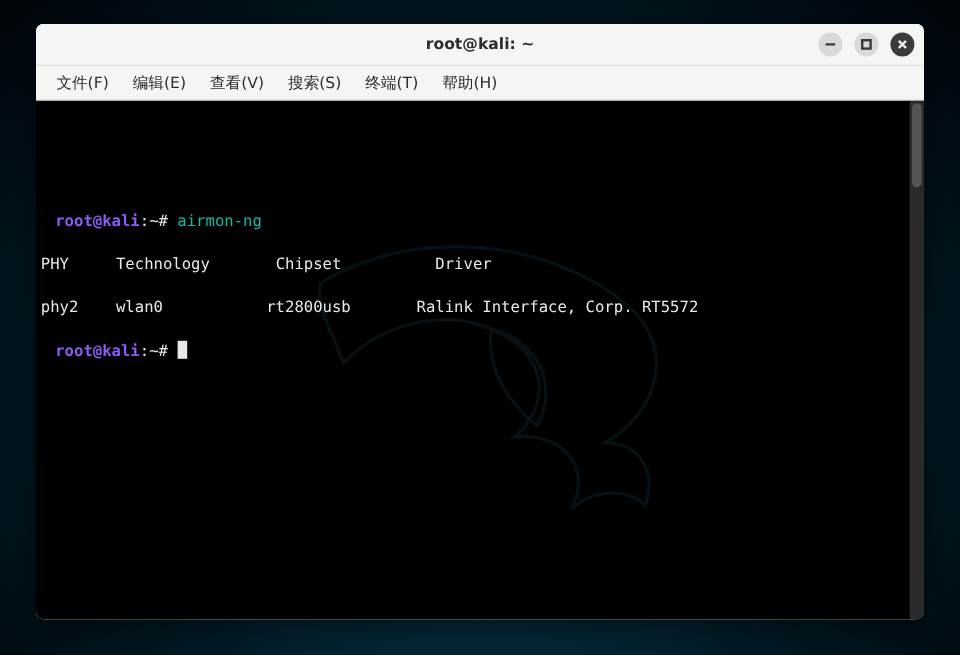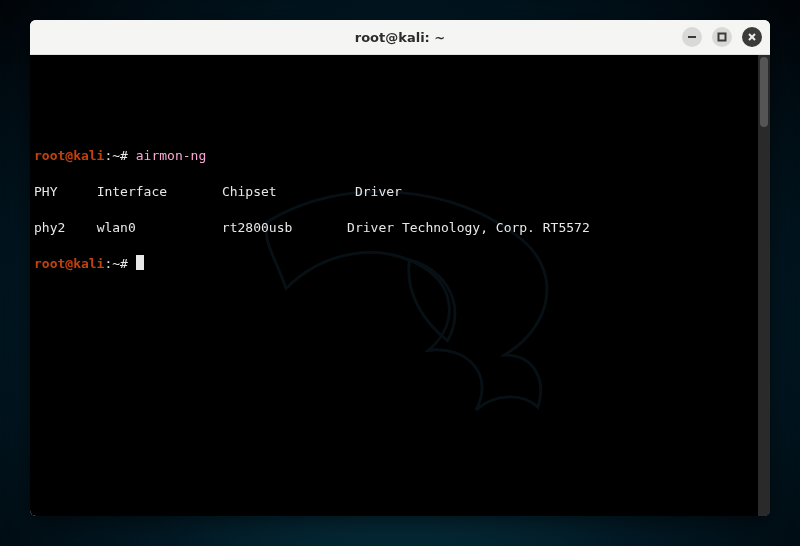--- a/index.html
+++ b/index.html
@@ -95,23 +95,23 @@
     position: absolute;
     left: 50%;
     top: 50%;
     transform: translate(-50%, -46%);
     width: 380px;
     height: 300px;
     opacity: .28;
     pointer-events: none;
   }
   .term-content { position: relative; z-index: 1; }
-  .p-user { color: #c2410c; font-weight: bold; }
+  .p-user { color: #8b5cf6; font-weight: bold; margin-left: 12px; }
   .p-path { color: #e8e8e8; }
-  .p-cmd  { color: #f9a8d4; }
+  .p-cmd  { color: #14b8a6; }
   .cursor {
     display: inline-block;
     width: 8px;
     height: 15px;
     background: #e8e8e8;
     vertical-align: -2px;
   }
   .scrollbar {
     position: absolute;
     right: 0;
@@ -152,33 +152,41 @@
         </div>
         <div class="win-btn dark">
           <svg viewBox="0 0 10 10">
               <line x1="2" y1="2" x2="8" y2="8"></line>
               <line x1="8" y1="2" x2="2" y2="8"></line>
             </svg>
         </div>
       </div>
     </div>
 
+    <div class="menubar">
+      <span class="menu-item">文件(F)</span>
+      <span class="menu-item">编辑(E)</span>
+      <span class="menu-item">查看(V)</span>
+      <span class="menu-item">搜索(S)</span>
+      <span class="menu-item">终端(T)</span>
+      <span class="menu-item">帮助(H)</span>
+    </div>
 
     <div class="terminal">
       <svg class="term-bg" viewBox="0 0 400 300">
         <path d="M60 70 C 140 20, 260 30, 330 90 C 370 125, 360 180, 310 210 C 340 210, 355 235, 345 265 C 330 250, 300 250, 280 268 C 300 230, 270 200, 230 205 C 260 180, 260 140, 225 118 C 180 90, 120 100, 80 140 C 70 110, 55 90, 60 70 Z
                M210 110 C 250 120, 270 160, 250 195 C 225 175, 205 145, 210 110 Z" fill="none" stroke="#1b3a4c" stroke-width="3"></path>
       </svg>
 
       <div class="term-content">
 <span class="p-user">root@kali</span><span class="p-path">:</span><span class="p-path">~</span><span class="p-path">#</span> <span class="p-cmd">airmon-ng</span>
 
-<span>PHY</span>     <span>Interface</span>       <span>Chipset</span>          <span>Driver</span>
+<span>PHY</span>     <span>Technology</span>       <span>Chipset</span>          <span>Driver</span>
 
-<span>phy2</span>    <span>wlan0</span>           <span>rt2800usb</span>       <span>Driver Technology, Corp. RT5572</span>
+<span>phy2</span>    <span>wlan0</span>           <span>rt2800usb</span>       <span>Ralink Interface, Corp. RT5572</span>
 
 <span class="p-user">root@kali</span><span class="p-path">:</span><span class="p-path">~</span><span class="p-path">#</span> <span class="cursor"></span>
 </div>
 
       <div class="scrollbar">
         <div class="scroll-thumb"></div>
       </div>
     </div>
 
   </div>

